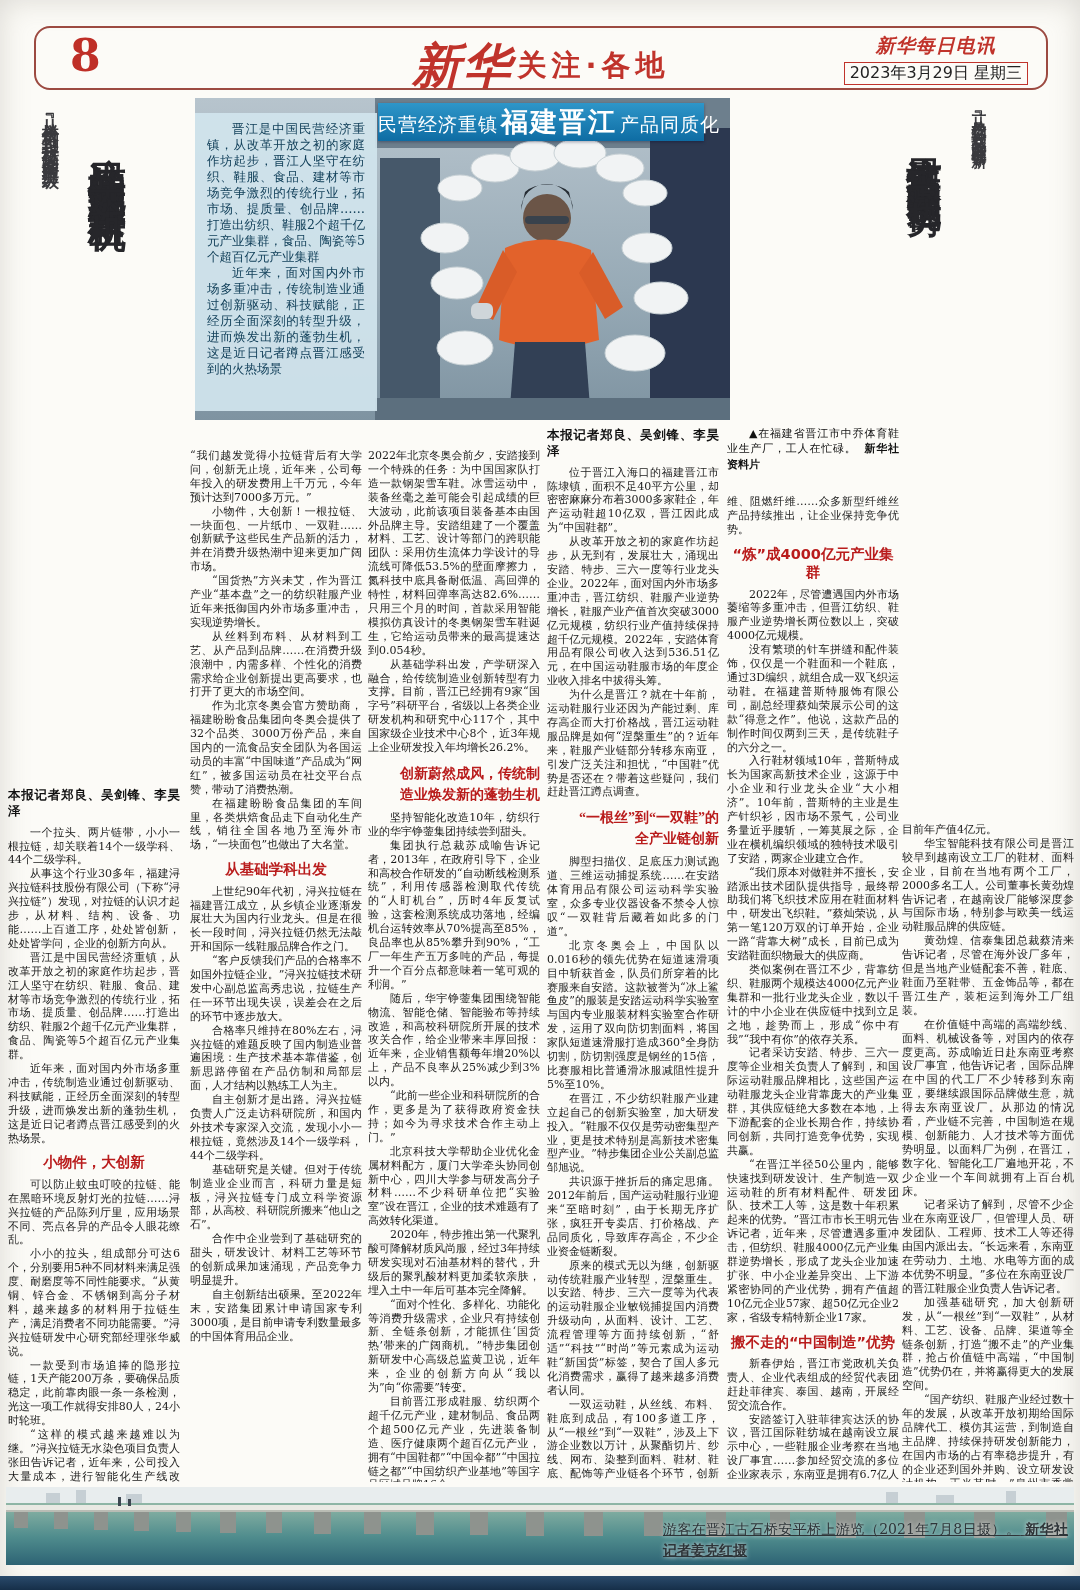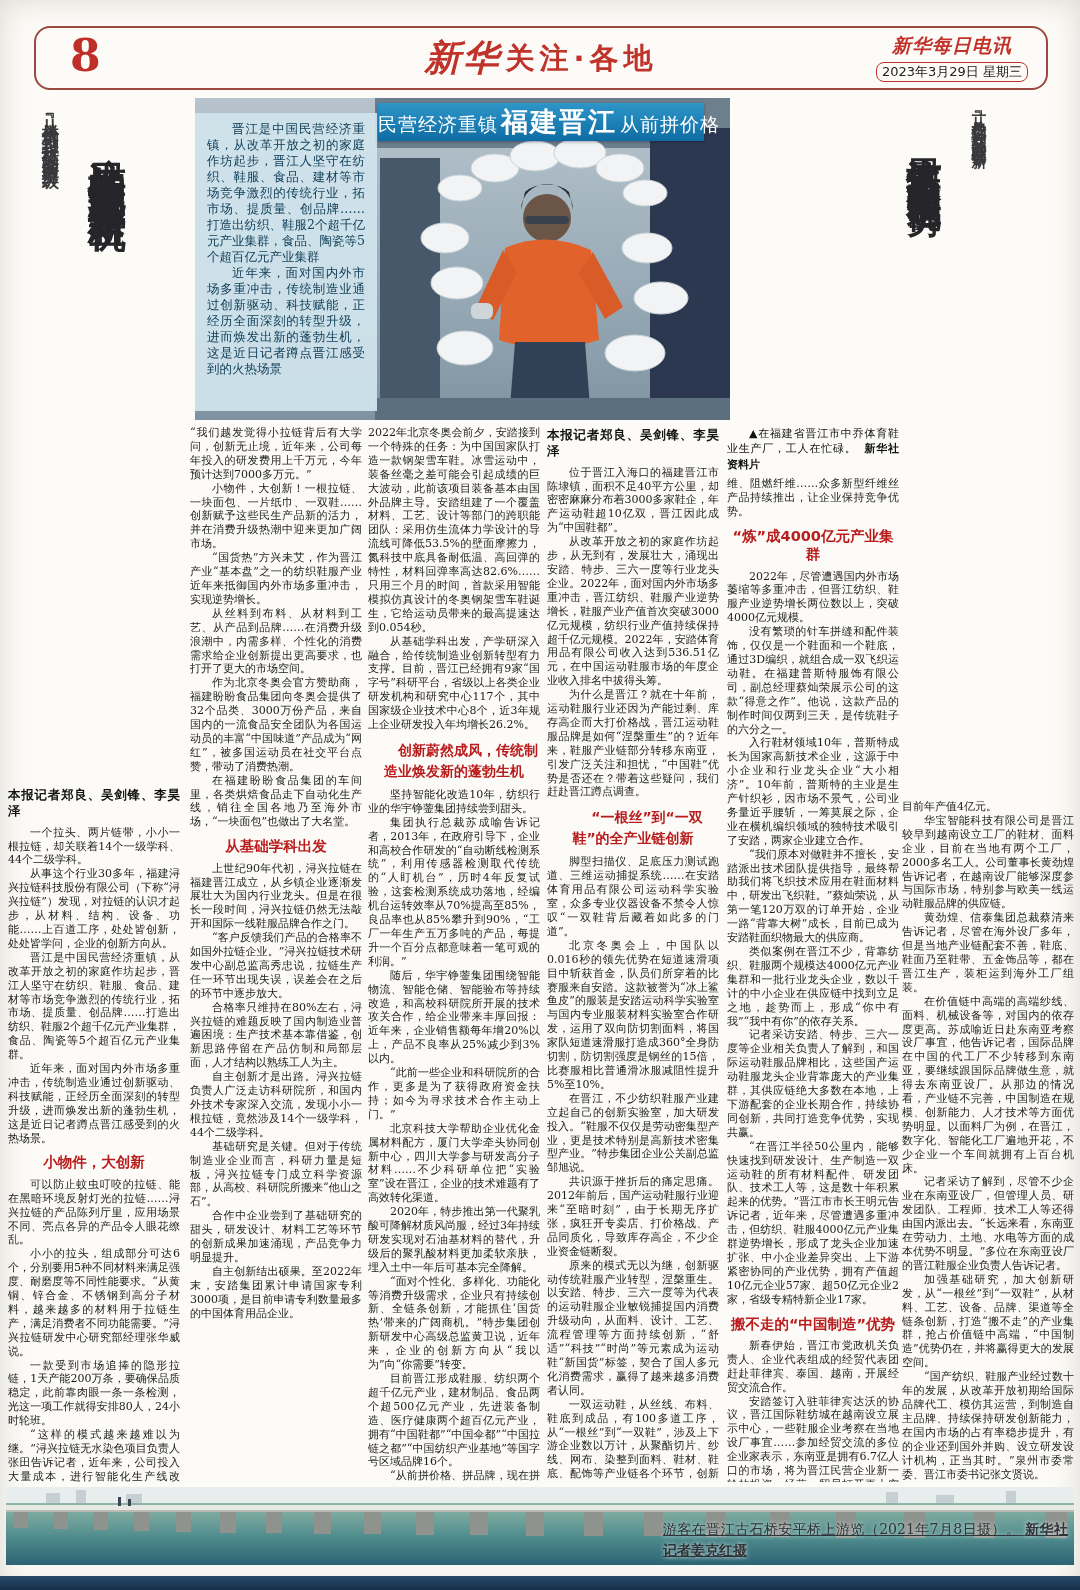--- a/index.html
+++ b/index.html
@@ -3,27 +3,27 @@
 <meta charset="utf-8">
 <style>
   html,body{margin:0;padding:0;background:#d8d6d2;}
   #page{position:relative;width:1080px;height:1590px;background:#fcfbf7;overflow:hidden;
         font-family:"DejaVu Serif",serif;box-shadow:inset 0 0 30px rgba(120,115,105,.25);}
   
   #hdr{position:absolute;left:34px;top:26px;width:1010px;height:60px;border:2px solid #9c4a41;border-radius:16px;}
   .pagenum{position:absolute;left:34px;top:2px;font-size:44px;font-weight:900;color:#bf2f27;font-family:"DejaVu Serif",serif;}
   .mast-center{position:absolute;left:0;right:0;top:6px;text-align:center;white-space:nowrap;}
   .brush{font-style:italic;font-weight:900;color:#c0332b;font-family:"DejaVu Serif",serif;}
-  .mast-logo{font-size:36px;letter-spacing:2px;vertical-align:middle;}
+  .mast-logo{font-size:48px;letter-spacing:2px;vertical-align:middle;}
   .section-title{font-size:29px;font-weight:900;color:#c0332b;letter-spacing:5px;vertical-align:middle;
                  font-family:"DejaVu Sans",sans-serif;}
   .mast-right{position:absolute;right:18px;top:5px;text-align:center;}
   .edition-logo{font-size:19px;display:block;letter-spacing:1px;}
-  .edition-date{display:inline-block;margin-top:3px;font-size:13px;color:#222;border:1px solid #c0332b;
-                border-radius:8px;padding:0 5px;font-family:"DejaVu Sans",sans-serif;}
+  .edition-date{display:inline-block;margin-top:3px;font-size:16px;color:#222;border:1px solid #c0332b;
+                border-radius:0;padding:0 5px;font-family:"DejaVu Sans",sans-serif;}
   
   .vblock{position:absolute;display:flex;flex-direction:row;}
   .vtxt{writing-mode:vertical-rl;text-orientation:mixed;color:#26262a;}
   .kicker{font-size:17px;letter-spacing:3px;font-weight:600;font-family:"DejaVu Sans",sans-serif;color:#3a3a3e;}
   .bighead{font-weight:900;font-family:"DejaVu Serif",serif;}
   #head-left{left:40px;top:104px;height:700px;}
   #head-left .bighead{font-size:38px;letter-spacing:4px;margin-left:18px;margin-top:24px;}
   #head-right{left:900px;top:104px;height:810px;}
   #head-right .bighead{font-size:35px;letter-spacing:3px;margin-top:24px;}
   #head-right .kicker{font-size:15px;letter-spacing:2px;margin-left:22px;}
@@ -34,25 +34,25 @@
           box-shadow:0 1px 3px rgba(0,0,40,.35);}
   #banner .b-n{font-size:19px;letter-spacing:1px;}
   #banner .b-em{font-size:27px;font-weight:900;letter-spacing:2px;margin:0 3px;}
   #intro-box{position:absolute;left:0;top:15px;width:182px;height:298px;background:rgba(209,228,237,.93);
              padding:8px 12px;box-sizing:border-box;color:#12405a;font-size:12.5px;line-height:1.28;text-align:justify;}
   #intro-box p{margin:0;text-indent:2em;}
   
   .col{position:absolute;width:172px;overflow:hidden;font-size:11px;line-height:1.265;text-align:justify;
        color:#1b1b1b;}
   .col p{margin:0;text-indent:2em;}
-  .col p.cont{text-indent:0;}
+  .col p.cont{text-indent:0;margin-top:23px;}
   .byline{font-family:"DejaVu Sans",sans-serif;font-weight:700;font-size:12.5px;margin:1px 0 7px;color:#111;}
   .sub{font-family:"DejaVu Sans",sans-serif;font-weight:900;color:#b91c1c;}
   h3.sub-c{font-size:14.5px;text-align:center;margin:8px 0 6px;}
-  h3.sub-w{font-size:14px;text-align:center;text-indent:2em;margin:8px 0 6px;line-height:1.5;}
+  h3.sub-w{font-size:14px;text-align:right;text-indent:2em;margin:8px 0 6px;line-height:1.5;font-family:Liberation Serif, serif;}
   .img-cap{font-size:11px;line-height:1.4;margin:0 0 5px;text-indent:2em;color:#111;}
   .img-cap b{margin-left:8px;font-family:"DejaVu Sans",sans-serif;}
   
   #photo-bottom{position:absolute;left:6px;top:1487px;width:1068px;height:78px;overflow:hidden;}
   #cap-bottom{position:absolute;right:6px;bottom:4px;width:405px;font-size:14px;line-height:1.5;color:#2e3438;
               text-align:justify;text-shadow:0 0 4px rgba(255,255,255,.8);text-decoration:underline;}
   #cap-bottom b{font-family:"DejaVu Sans",sans-serif;}
   #band-bottom{position:absolute;left:0;top:1576px;width:1080px;height:14px;
                background:linear-gradient(180deg,#2a4a6b,#162f49);}
 </style>
@@ -116,21 +116,21 @@
         <rect x="330" y="118" width="44" height="8" rx="4" fill="#39424c"></rect>
         <path d="M310 150 q42 -18 86 2 l8 90 q-52 16 -100 0 z" fill="#e2622b"></path>
         <path d="M308 152 l-28 60 18 10 24 -48 z" fill="#d95c28"></path>
         <path d="M398 154 l30 55 -18 12 -26 -46 z" fill="#d95c28"></path>
         <rect x="276" y="205" width="22" height="16" rx="6" fill="#cfd6da"></rect>
         <path d="M320 244 l70 0 6 78 -82 0 z" fill="#324055"></path>
       </g>
       <rect x="180" y="300" width="355" height="22" fill="#5c6f7e"></rect>
     </svg>
     <div id="banner">
-      <span class="b-n">民营经济重镇</span><span class="b-em">福建晋江</span><span class="b-n">从前拼价格</span>
+      <span class="b-n">民营经济重镇</span><span class="b-em">福建晋江</span><span class="b-n">产品同质化</span>
     </div>
     <div id="intro-box">
       <p>晋江是中国民营经济重镇，从改革开放之初的家庭作坊起步，晋江人坚守在纺织、鞋服、食品、建材等市场竞争激烈的传统行业，拓市场、提质量、创品牌……打造出纺织、鞋服2个超千亿元产业集群，食品、陶瓷等5个超百亿元产业集群</p>
       <p>近年来，面对国内外市场多重冲击，传统制造业通过创新驱动、科技赋能，正经历全面深刻的转型升级，进而焕发出新的蓬勃生机，这是近日记者蹲点晋江感受到的火热场景</p>
     </div>
   </div>
 
   <div class="col" style="left:8px;top:786px;height:696px;">
       <div class="byline">本报记者郑良、吴剑锋、李昊泽</div>
       <p>一个拉头、两片链带，小小一根拉链，却关联着14个一级学科、44个二级学科。</p>

